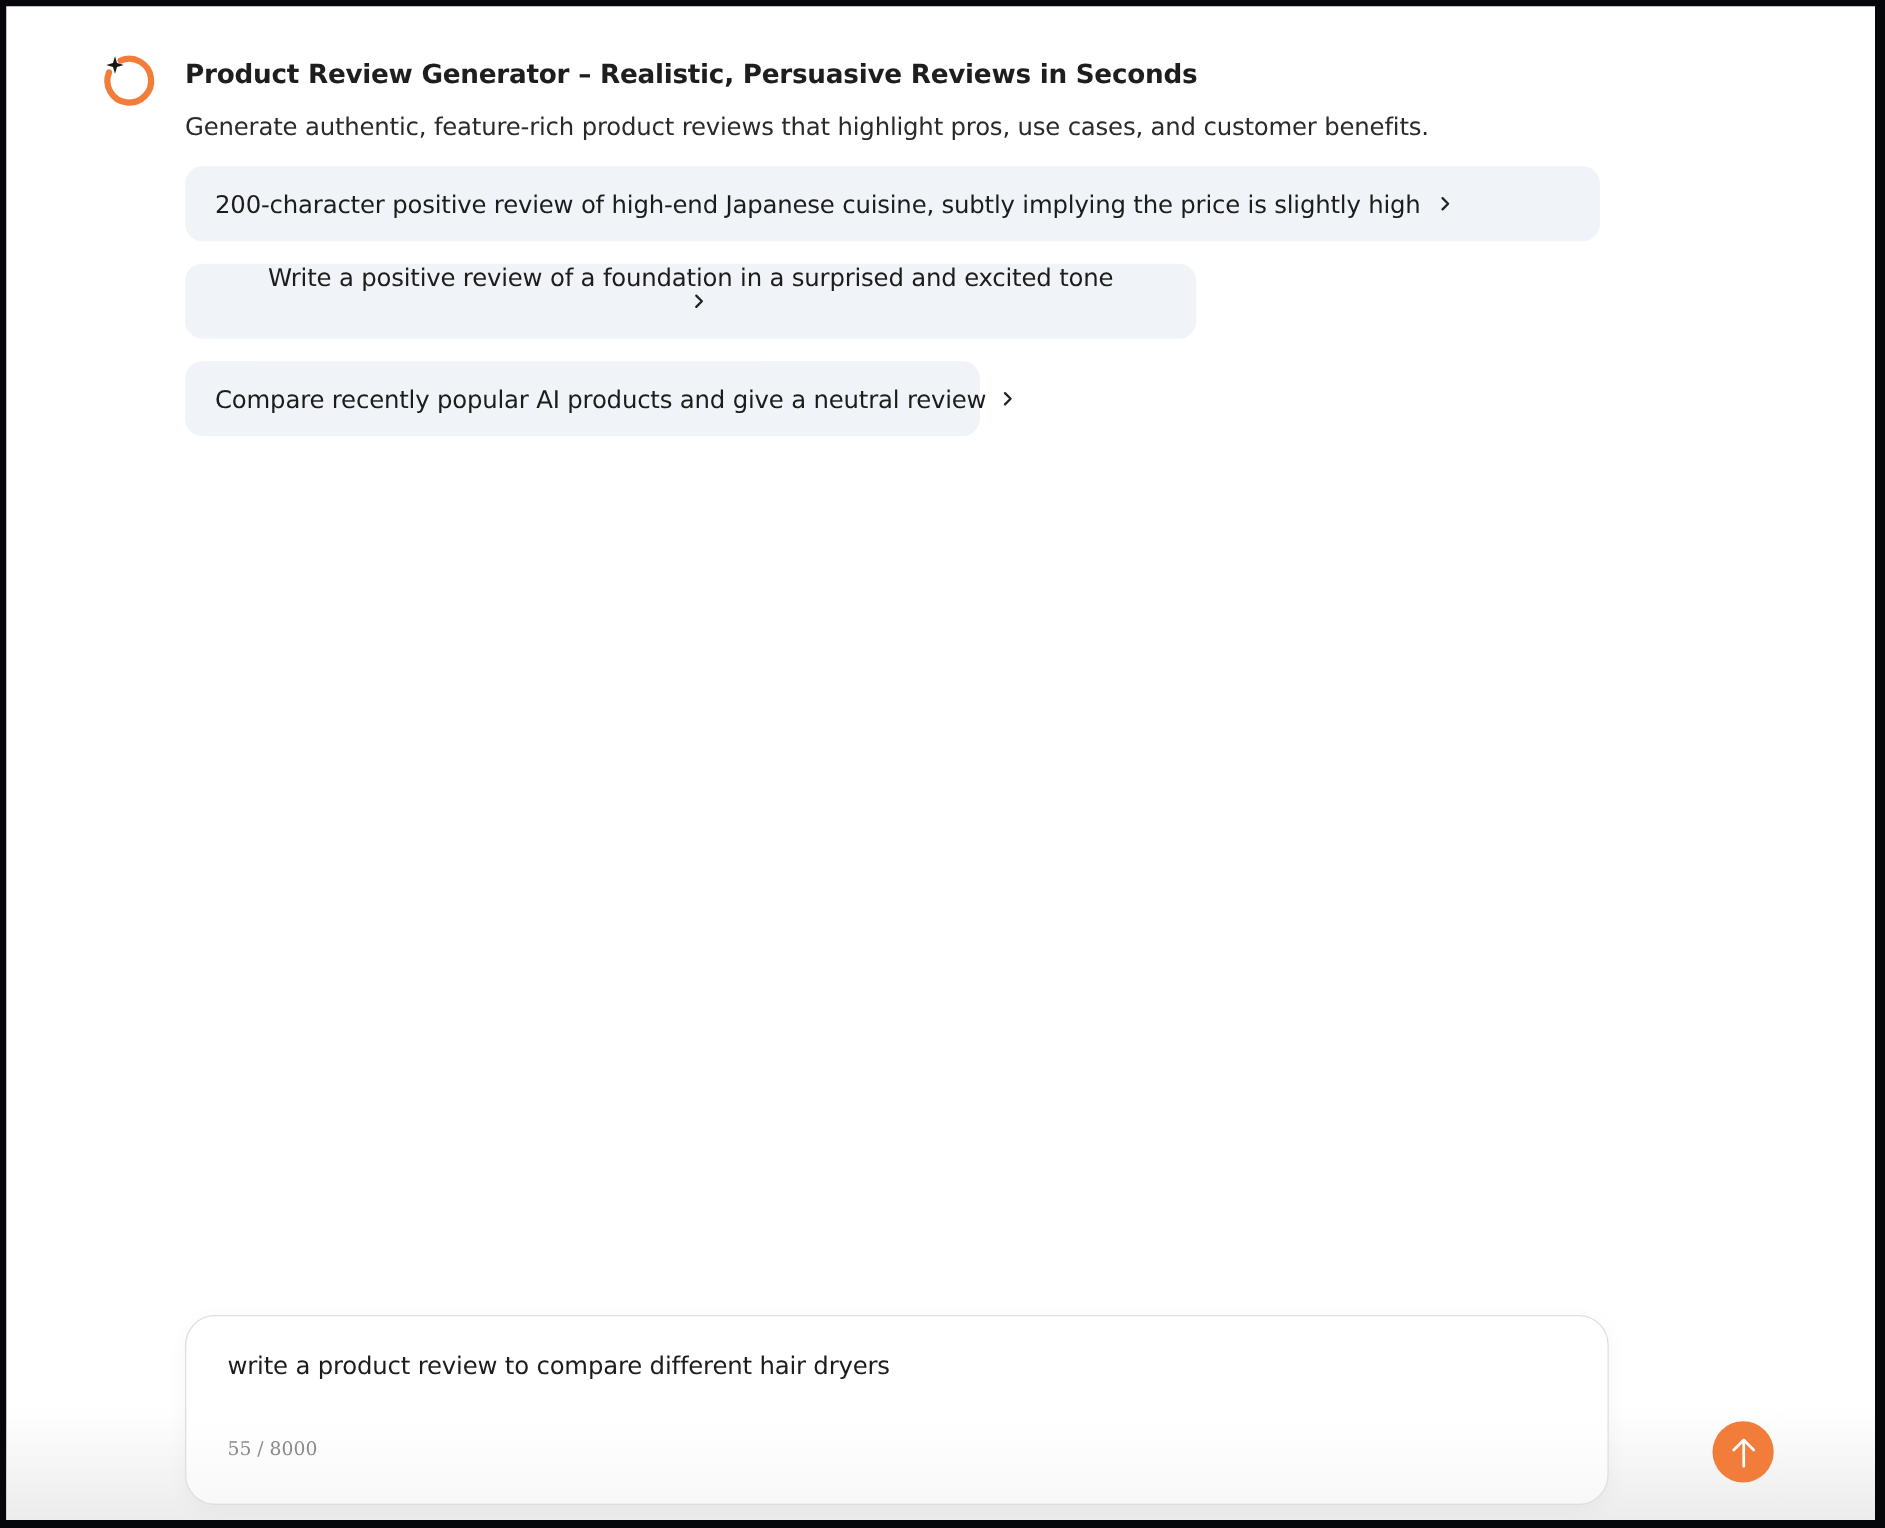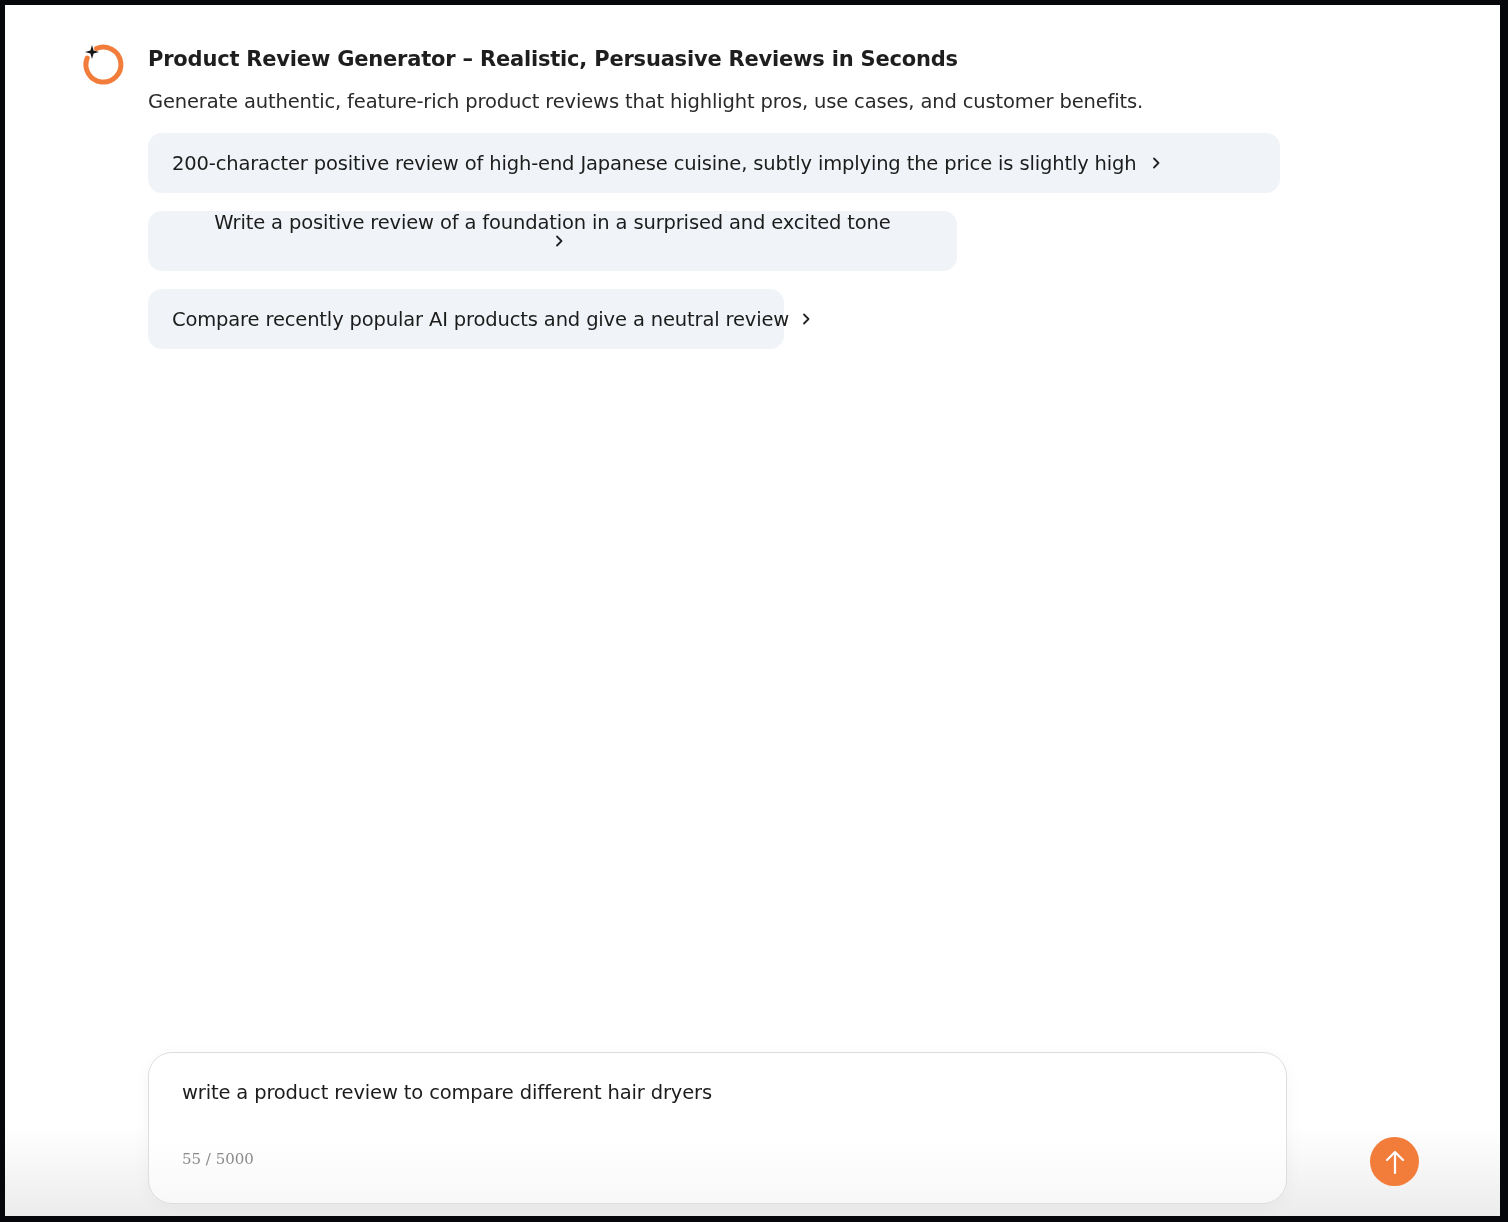--- a/index.html
+++ b/index.html
@@ -180,21 +180,21 @@
       <svg width="10" height="14" viewBox="0 0 10 14">
           <path d="M 3 2.5 L 7.5 7 L 3 11.5" fill="none" stroke="#222" stroke-width="1.8" stroke-linecap="round" stroke-linejoin="round"></path>
         </svg>
     </span>
   </div>
 
   <div class="bottom-fade"></div>
 
   <div class="composer">
     <input class="composer-input" type="text" value="write a product review to compare different hair dryers" style="">
-    <div class="counter">55 / 5000</div>
+    <div class="counter">55 / 8000</div>
     <button class="send">
       <span style="display:flex">
         <svg width="24" height="28" viewBox="0 0 24 28">
           <path d="M 12 25 L 12 4 M 4 12 L 12 4 L 20 12" fill="none" stroke="#ffffff" stroke-width="2.2" stroke-linecap="round" stroke-linejoin="round"></path>
         </svg>
       </span>
     </button>
   </div>
 
 </div>

